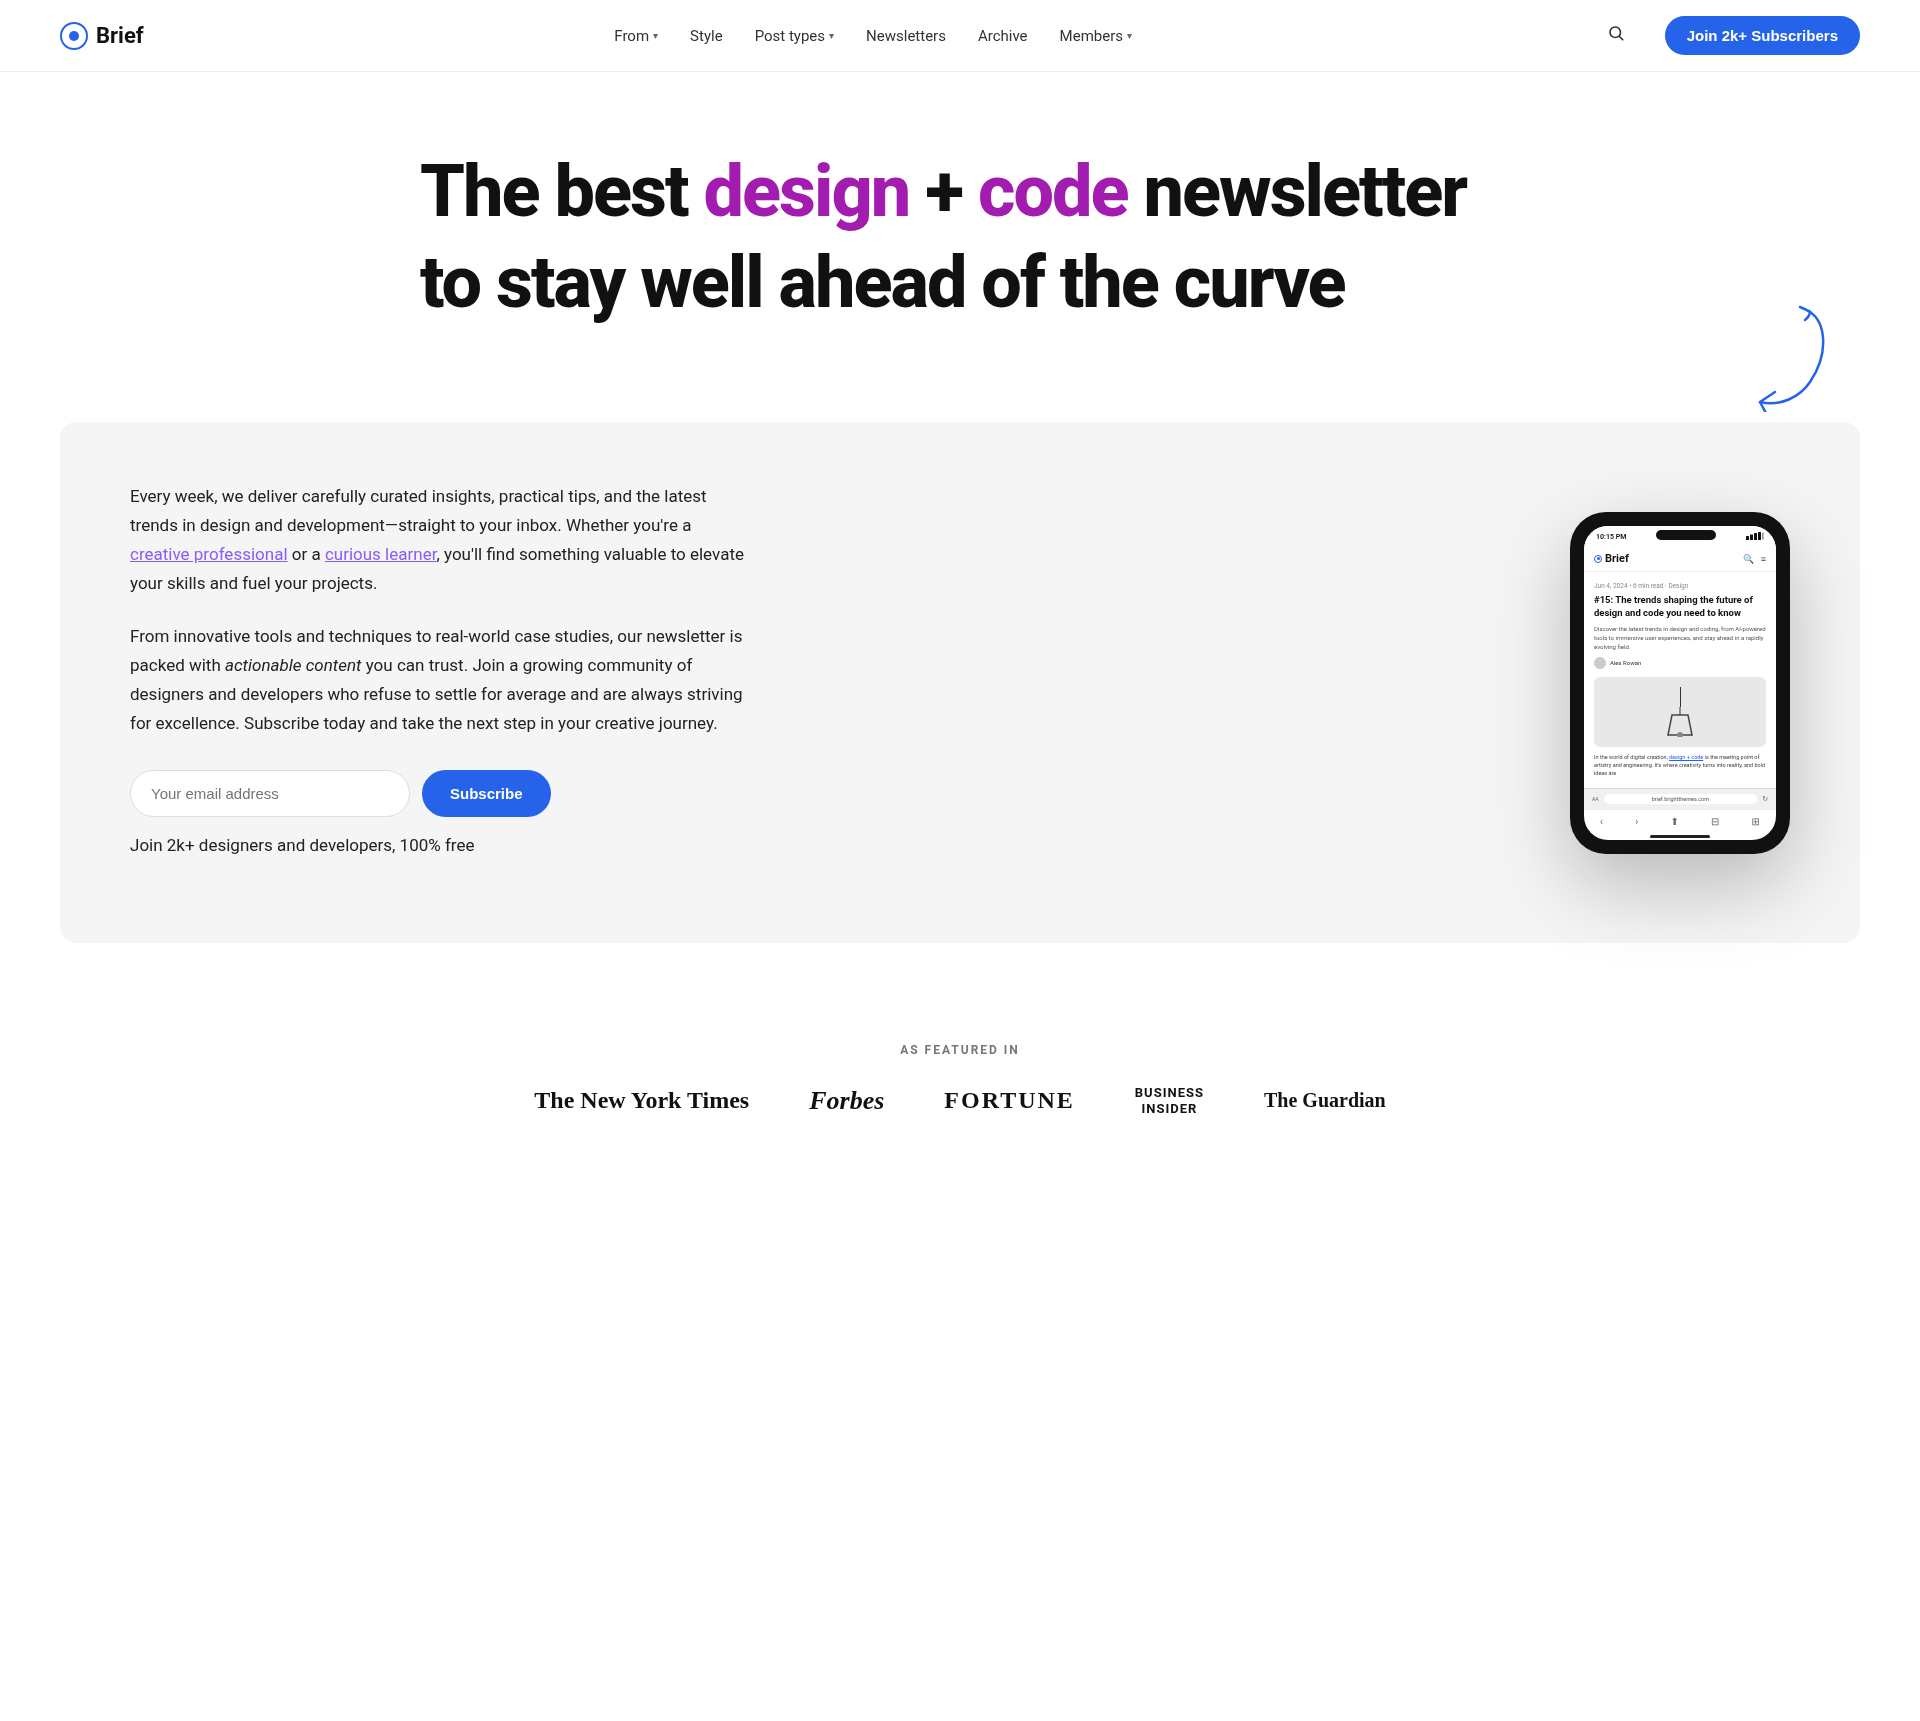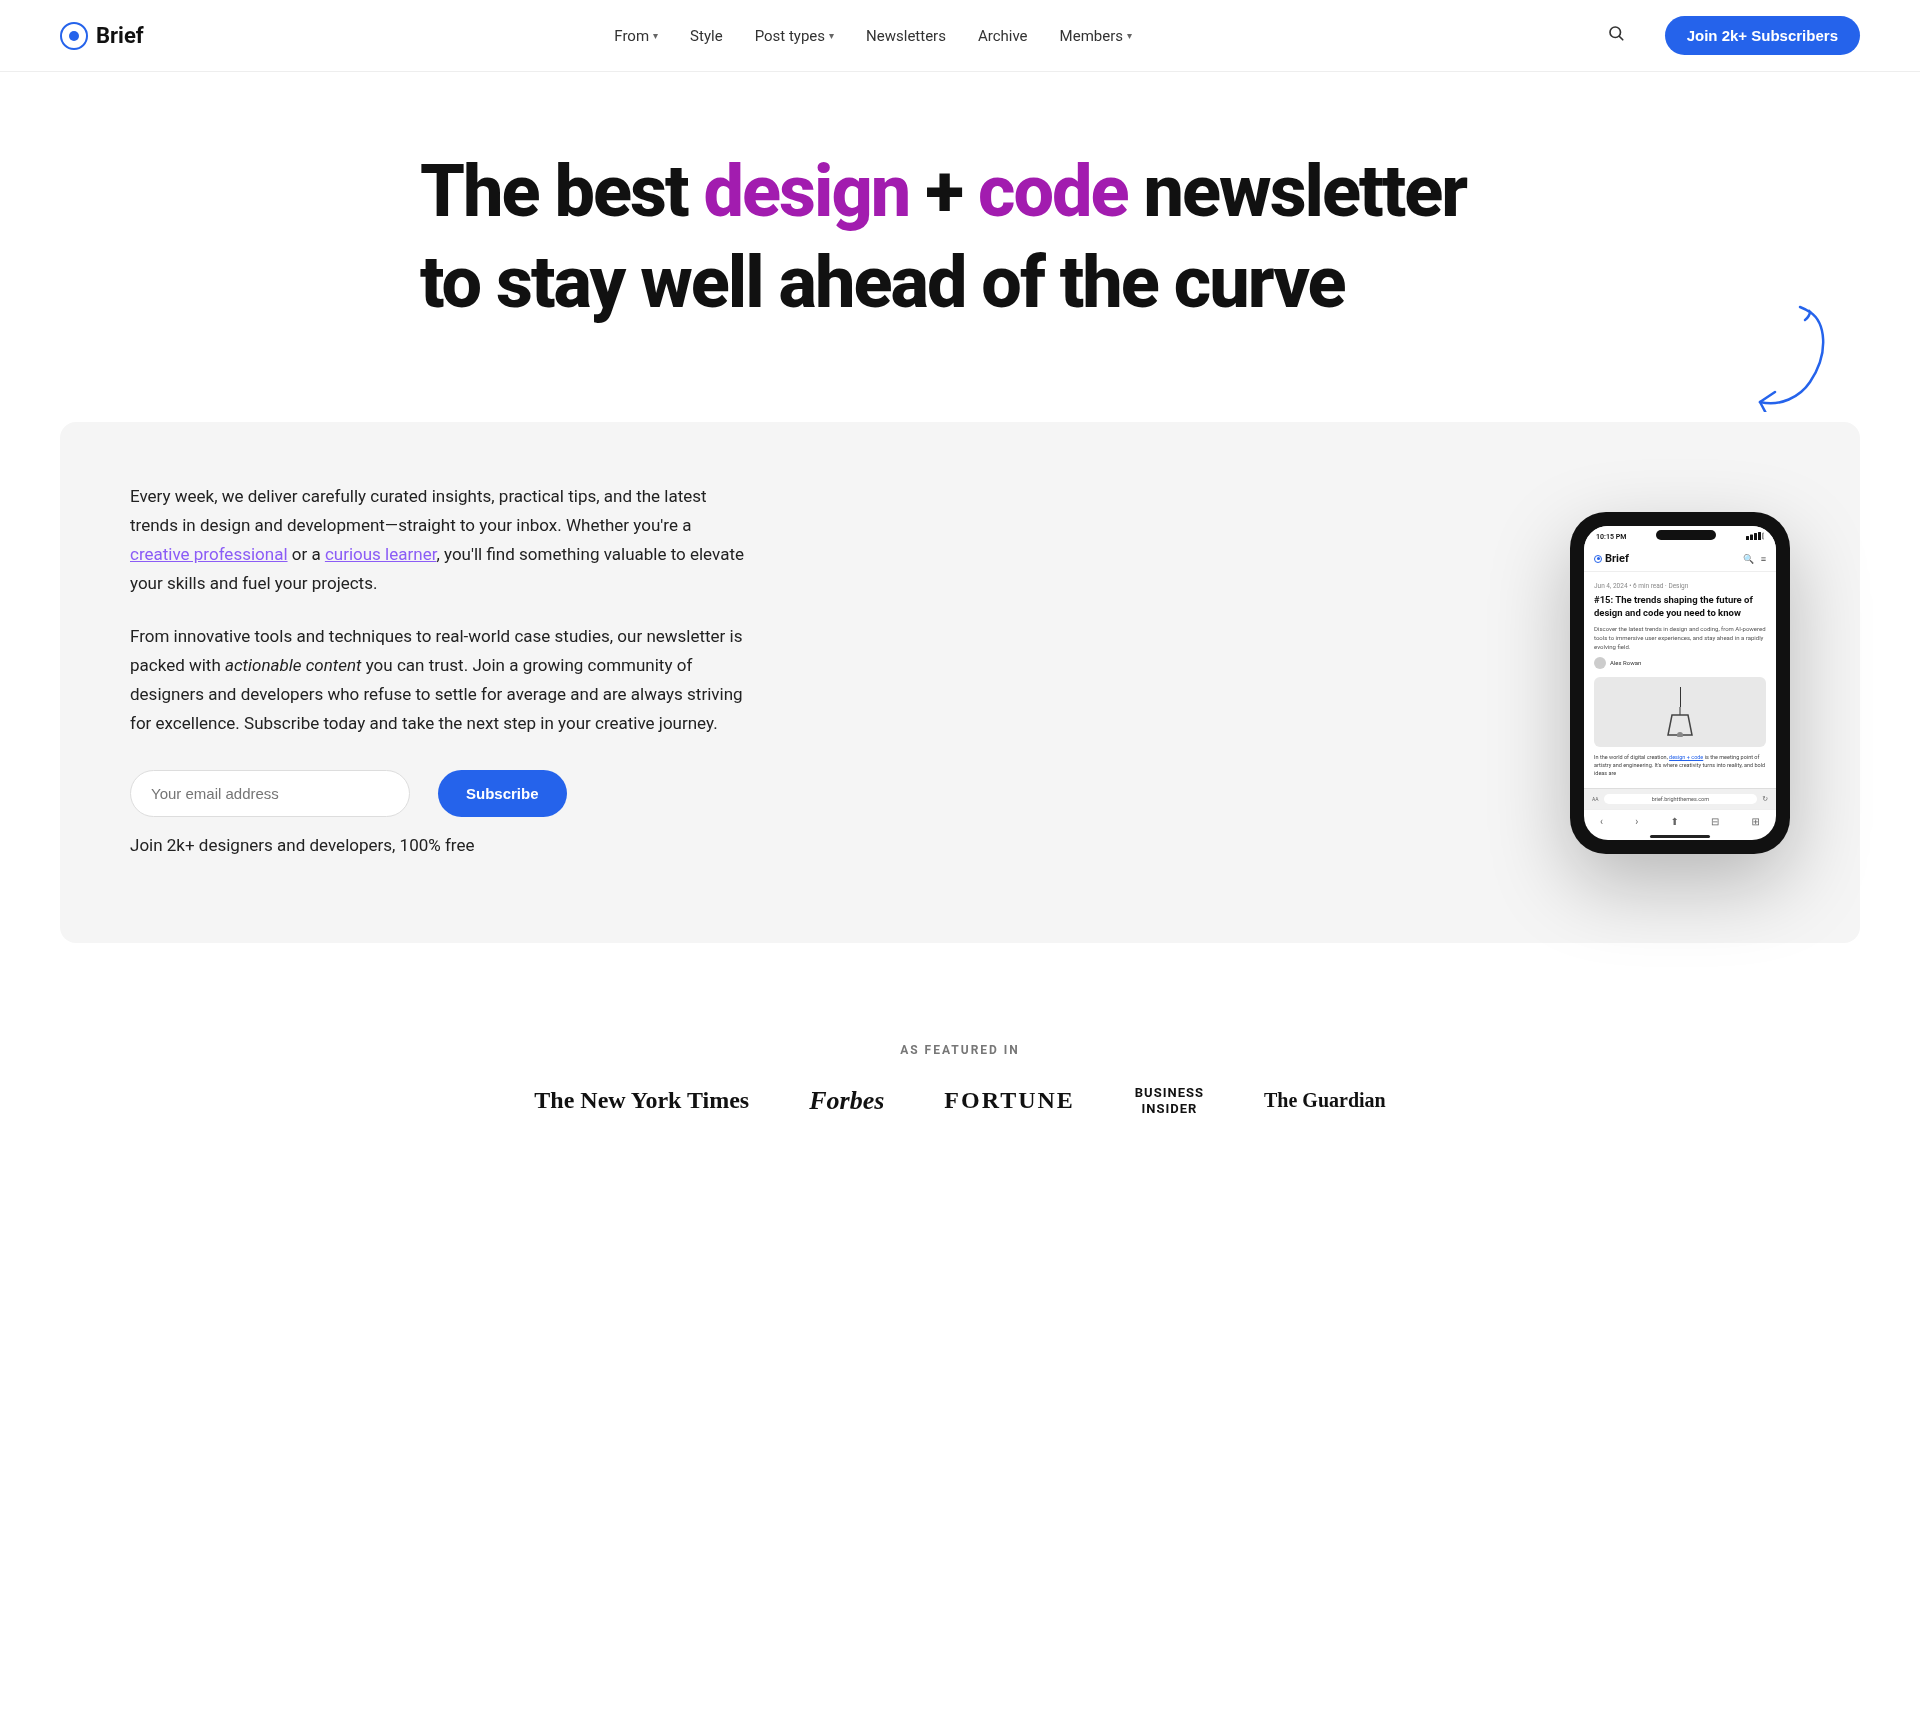--- a/index.html
+++ b/index.html
@@ -39,21 +39,21 @@
     
     .content-section {
       background: #f5f5f5; border-radius: 16px; margin: 40px 60px;
       display: flex; align-items: center; justify-content: space-between;
       padding: 60px 70px; gap: 60px; position: relative;
     }
     .content-left { flex: 1; max-width: 620px; }
     .content-left p { font-size: 17px; line-height: 1.7; color: #222; margin-bottom: 24px; }
     .content-left a { color: #8b5cf6; text-decoration: underline; }
     .content-left em { font-style: italic; }
-    .email-row { display: flex; gap: 28px; margin-top: 32px; margin-bottom: 14px; }
+    .email-row { display: flex; gap: 12px; margin-top: 32px; margin-bottom: 14px; }
     .email-input {
       flex: 1; padding: 14px 20px; border-radius: 50px; border: 1.5px solid #ddd;
       font-size: 15px; color: #999; background: #fff; outline: none;
       max-width: 280px;
     }
     .subscribe-btn {
       background: #2563eb; color: #fff; border: none; border-radius: 50px;
       padding: 14px 28px; font-size: 15px; font-weight: 600; cursor: pointer;
     }
     .join-text { font-size: 14px; color: #555; }

